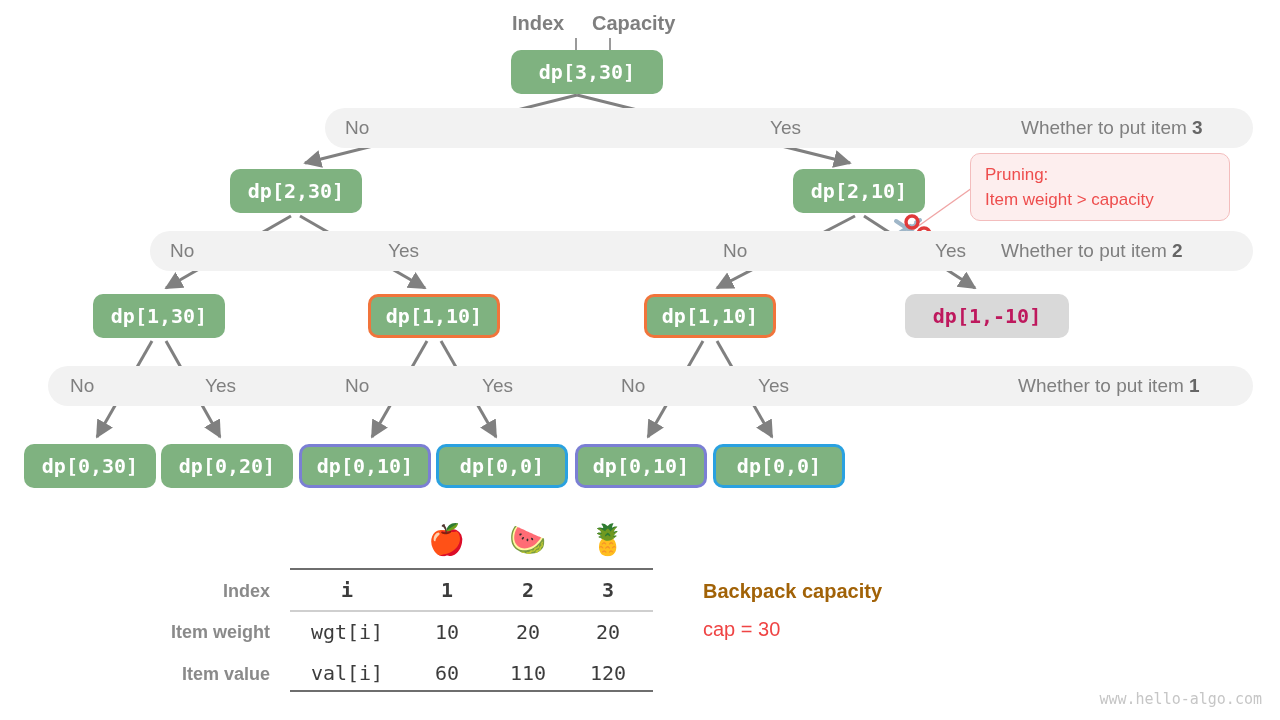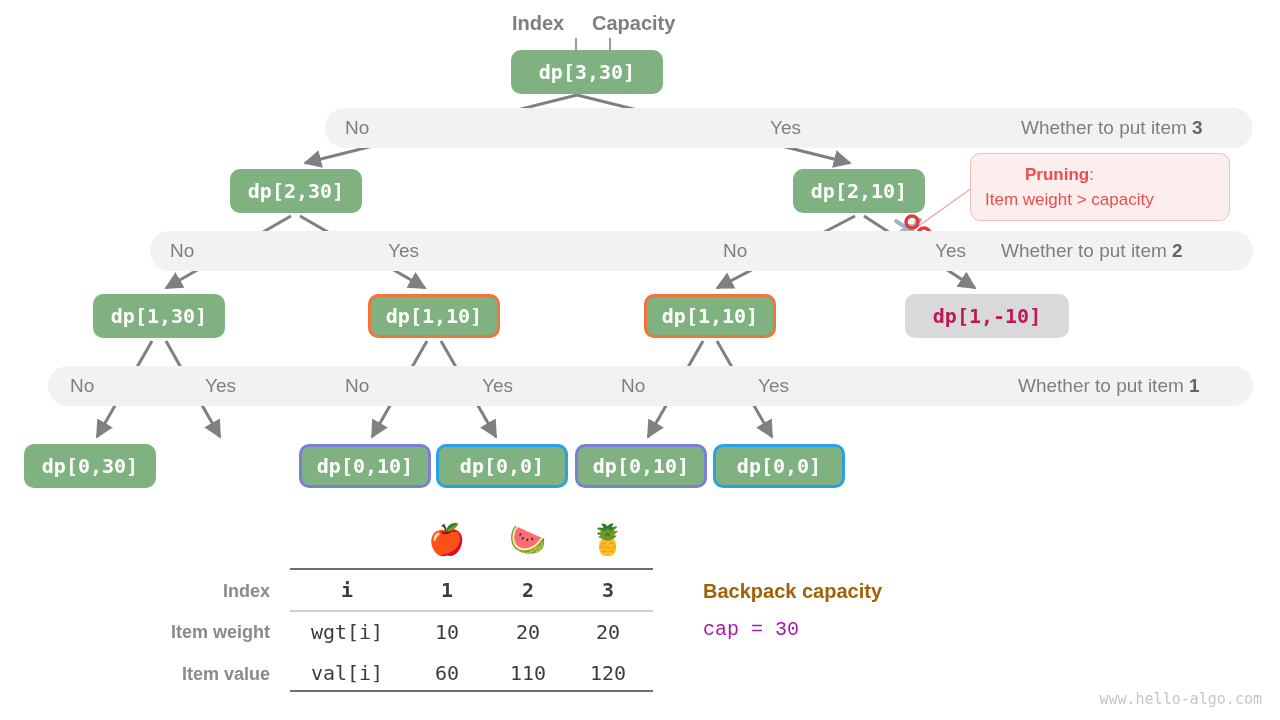--- a/index.html
+++ b/index.html
@@ -39,38 +39,38 @@
   .hdr{
     position:absolute;color:#7f7f7f;font-size:20px;font-weight:bold;white-space:nowrap;
   }
   .tickline{position:absolute;width:2px;background:#9a9a9a;}
 
   
   .callout{
     position:absolute;box-sizing:border-box;background:#fdeeee;border:1px solid #f3bdbd;
     border-radius:10px;padding:8px 14px;color:#ee4d4d;font-size:17px;line-height:25px;
   }
-  .callout b{font-weight:bold;margin-left:40px;}
+  .callout b{font-weight:normal;}
   .callout .k{color:#ee4d4d;}
   .rowlabel{
     position:absolute;color:#8a8a8a;font-size:18px;font-weight:bold;text-align:right;
     white-space:nowrap;
   }
   .cell{
     position:absolute;font-family:"DejaVu Sans Mono","Liberation Mono",monospace;
     font-size:20px;color:#3c3c3c;text-align:center;white-space:nowrap;
   }
   .cell.bold{font-weight:bold;}
   .hline{position:absolute;background:#6e6e6e;height:2px;}
   .hline.light{background:#cfcfcf;height:1.5px;}
   .fruit{position:absolute;text-align:center;font-size:30px;line-height:30px;}
   .capnote{position:absolute;color:#a16207;font-size:20px;font-weight:bold;white-space:nowrap;}
   .capcode{
-    position:absolute;font-family:Liberation Mono, monospace;
-    font-size:20px;color:#a21caf;white-space:nowrap;
+    position:absolute;font-family:Liberation Sans, sans-serif;
+    font-size:20px;color:#ef4444;white-space:nowrap;
   }
   .watermark{
     position:absolute;right:18px;bottom:12px;color:#c6c6c6;font-size:15px;
     font-family:"DejaVu Sans Mono","Liberation Mono",monospace;
   }
 </style>
 </head>
 <body>
 
 <div id="canvas">
@@ -142,20 +142,21 @@
 
   <div class="node" style="left:230px;top:169px;width:132px;">dp[2,30]</div>
   <div class="node" style="left:793px;top:169px;width:132px;">dp[2,10]</div>
 
   <div class="node" style="left:93px;top:294px;width:132px;">dp[1,30]</div>
   <div class="node orange" style="left:368px;top:294px;width:132px;">dp[1,10]</div>
   <div class="node orange" style="left:644px;top:294px;width:132px;">dp[1,10]</div>
   <div class="node gray" style="left:905px;top:294px;width:164px;">dp[1,-10]</div>
 
   <div class="node" style="left:24px;top:444px;width:132px;">dp[0,30]</div>
+  <div class="node" style="left:161px;top:444px;width:132px;">dp[0,20]</div>
   <div class="node purple" style="left:299px;top:444px;width:132px;">dp[0,10]</div>
   <div class="node cyan" style="left:436px;top:444px;width:132px;">dp[0,0]</div>
   <div class="node purple" style="left:575px;top:444px;width:132px;">dp[0,10]</div>
   <div class="node cyan" style="left:713px;top:444px;width:132px;">dp[0,0]</div>
 
   <div class="callout" style="left:970px;top:153px;width:260px;">
     <div><b>Pruning</b><span class="k">:</span></div>
     <div>Item weight &gt; capacity</div>
   </div>
 

